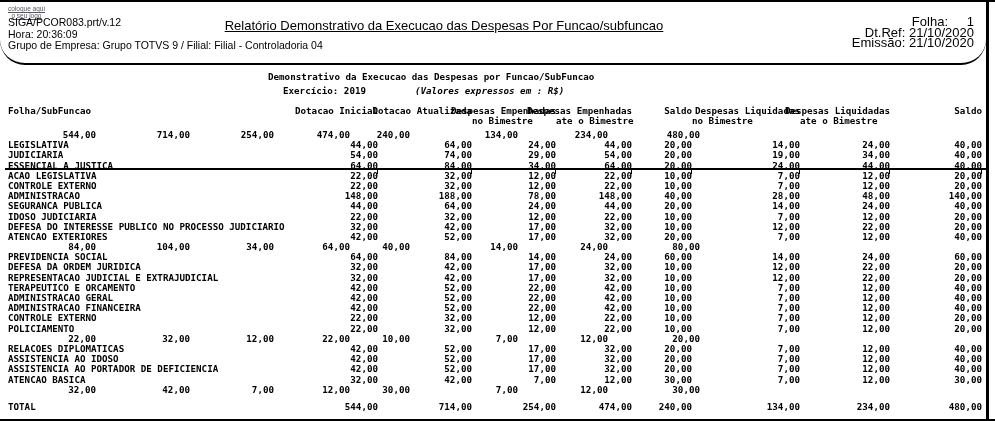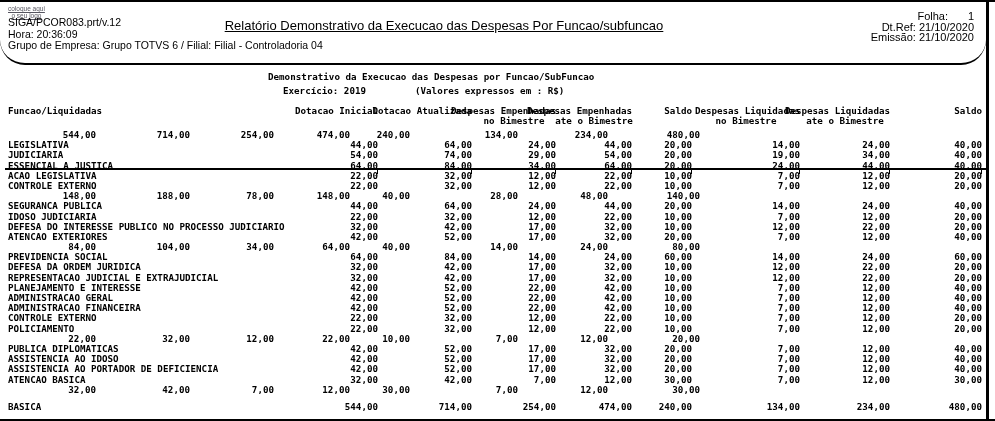--- a/index.html
+++ b/index.html
@@ -7,37 +7,37 @@
         border-top:2px solid #000;box-sizing:border-box;font-family:"Liberation Sans",sans-serif;color:#000;}
   .bottom-rule{position:absolute;left:0;right:0;bottom:0;height:2px;background:#000;}
   .right-rule{position:absolute;top:0;bottom:0;left:986px;width:3px;background:#000;}
 
   
   .win-header{position:absolute;left:0;top:0;width:986px;height:63px;border-bottom:2px solid #000;box-sizing:border-box;border-radius:25px;}
   .logo-ph{position:absolute;left:8px;top:3px;font-size:6.5px;line-height:7px;color:#55545f;text-align:center;}
   .logo-ph span{display:block;text-decoration:underline;}
   .hdr-left{position:absolute;left:8px;top:15px;font-size:10.5px;line-height:11.5px;white-space:nowrap;}
   .hdr-center{position:absolute;left:0;top:16px;width:888px;text-align:center;font-size:13px;white-space:nowrap;text-decoration:underline;}
-  .hdr-right{position:absolute;right:12px;top:9px;font-size:11px;line-height:10.5px;text-align:right;white-space:nowrap;}
+  .hdr-right{position:absolute;right:12px;top:15px;font-size:13px;line-height:10.5px;text-align:right;white-space:nowrap;}
   .folha-line .num{display:inline-block;min-width:26px;text-align:right;}
 
   
   .report{position:absolute;left:0;top:63px;width:986px;height:358px;
           font-family:"DejaVu Sans Mono","Liberation Mono",monospace;font-weight:bold;
           font-size:9.2px;line-height:10.2px;white-space:nowrap;}
   .rtitle1{position:absolute;left:268px;top:7px;}
   .rtitle2-ex{position:absolute;left:283px;top:21px;}
-  .rtitle2-val{position:absolute;left:415px;top:21px;}
+  .rtitle2-val{position:absolute;left:415px;top:21px;font-style:italic;}
 
   .thead{position:absolute;left:8px;top:41px;width:974px;}
   .hrow{display:flex;}
   .cell{overflow:visible;display:flex;justify-content:flex-end;}
   .cell>span{white-space:nowrap;}
   .cell.lbl{justify-content:flex-start;}
-  .cell.ctr{justify-content:center;}
+  .cell.ctr{justify-content:flex-start;}
   .c0{width:282px;} .c1{width:88px;} .c2{width:94px;} .c3{width:84px;} .c4{width:76px;}
   .c5{width:60px;} .c6{width:108px;} .c7{width:90px;} .c8{width:92px;}
 
   .main-rule{position:absolute;left:-3px;top:62px;width:983px;height:2px;background:#000;}
   .tick{position:absolute;top:62px;width:1px;height:6px;background:#000;}
 
   
   .rows{position:absolute;left:8px;top:65px;width:974px;}
   .drow{display:flex;height:10.2px;line-height:10.2px;}
   .drow .cell{align-items:flex-start;}
@@ -49,41 +49,41 @@
 <div class="page">
 
   <div class="win-header">
     <div class="logo-ph">
       <span>coloque aqui</span>
       <span>o seu logo</span>
     </div>
     <div class="hdr-left">
       <div>SIGA/PCOR083.prt/v.12</div>
       <div>Hora: 20:36:09</div>
-      <div>Grupo de Empresa: Grupo TOTVS 6 / Filial: Filial - Controladoria 04</div>
+      <div>Grupo de Empresa: Grupo TOTVS 9 / Filial: Filial - Controladoria 04</div>
     </div>
     <div class="hdr-center">Relatório Demonstrativo da Execucao das Despesas Por Funcao/subfuncao</div>
     <div class="hdr-right">
       <div class="folha-line">
         <span>Folha:</span><span class="num">1</span>
       </div>
       <div>Dt.Ref: 21/10/2020</div>
       <div>Emissão: 21/10/2020</div>
     </div>
   </div>
 
   <div class="report">
     <div class="rtitle1">Demonstrativo da Execucao das Despesas por Funcao/SubFuncao</div>
     <div class="rtitle2-ex">Exercício: 2019</div>
     <div class="rtitle2-val">(Valores expressos em : R$)</div>
 
     <div class="thead">
       <div class="hrow">
         <div class="cell lbl c0">
-            <span>Funcao/Liquidadas</span>
+            <span>Folha/SubFuncao</span>
           </div>
         <div class="cell c1">
             <span>Dotacao Inicial</span>
           </div>
         <div class="cell c2">
             <span>Dotacao Atualizada</span>
           </div>
         <div class="cell c3">
             <span>Despesas Empenhadas</span>
           </div>
@@ -203,20 +203,21 @@
     <div class="cell c1">22,00</div>
     <div class="cell c2">32,00</div>
     <div class="cell c3">12,00</div>
     <div class="cell c4">22,00</div>
     <div class="cell c5">10,00</div>
     <div class="cell c6">7,00</div>
     <div class="cell c7">12,00</div>
     <div class="cell c8">20,00</div>
   </div>
         <div class="drow">
+    <div class="cell lbl c0">ADMINISTRACAO</div>
     <div class="cell c1">148,00</div>
     <div class="cell c2">188,00</div>
     <div class="cell c3">78,00</div>
     <div class="cell c4">148,00</div>
     <div class="cell c5">40,00</div>
     <div class="cell c6">28,00</div>
     <div class="cell c7">48,00</div>
     <div class="cell c8">140,00</div>
   </div>
         <div class="drow">
@@ -300,21 +301,21 @@
     <div class="cell c1">32,00</div>
     <div class="cell c2">42,00</div>
     <div class="cell c3">17,00</div>
     <div class="cell c4">32,00</div>
     <div class="cell c5">10,00</div>
     <div class="cell c6">12,00</div>
     <div class="cell c7">22,00</div>
     <div class="cell c8">20,00</div>
   </div>
         <div class="drow">
-    <div class="cell lbl c0">PLANEJAMENTO E INTERESSE</div>
+    <div class="cell lbl c0">TERAPEUTICO E ORCAMENTO</div>
     <div class="cell c1">42,00</div>
     <div class="cell c2">52,00</div>
     <div class="cell c3">22,00</div>
     <div class="cell c4">42,00</div>
     <div class="cell c5">10,00</div>
     <div class="cell c6">7,00</div>
     <div class="cell c7">12,00</div>
     <div class="cell c8">40,00</div>
   </div>
         <div class="drow">
@@ -365,21 +366,21 @@
     <div class="cell c1">22,00</div>
     <div class="cell c2">32,00</div>
     <div class="cell c3">12,00</div>
     <div class="cell c4">22,00</div>
     <div class="cell c5">10,00</div>
     <div class="cell c6">7,00</div>
     <div class="cell c7">12,00</div>
     <div class="cell c8">20,00</div>
   </div>
         <div class="drow">
-    <div class="cell lbl c0">PUBLICA DIPLOMATICAS</div>
+    <div class="cell lbl c0">RELACOES DIPLOMATICAS</div>
     <div class="cell c1">42,00</div>
     <div class="cell c2">52,00</div>
     <div class="cell c3">17,00</div>
     <div class="cell c4">32,00</div>
     <div class="cell c5">20,00</div>
     <div class="cell c6">7,00</div>
     <div class="cell c7">12,00</div>
     <div class="cell c8">40,00</div>
   </div>
         <div class="drow">
@@ -419,21 +420,21 @@
     <div class="cell c1">32,00</div>
     <div class="cell c2">42,00</div>
     <div class="cell c3">7,00</div>
     <div class="cell c4">12,00</div>
     <div class="cell c5">30,00</div>
     <div class="cell c6">7,00</div>
     <div class="cell c7">12,00</div>
     <div class="cell c8">30,00</div>
   </div>
         <div class="drow total-row">
-    <div class="cell lbl c0">BASICA</div>
+    <div class="cell lbl c0">TOTAL</div>
     <div class="cell c1">544,00</div>
     <div class="cell c2">714,00</div>
     <div class="cell c3">254,00</div>
     <div class="cell c4">474,00</div>
     <div class="cell c5">240,00</div>
     <div class="cell c6">134,00</div>
     <div class="cell c7">234,00</div>
     <div class="cell c8">480,00</div>
   </div>
       </div>

